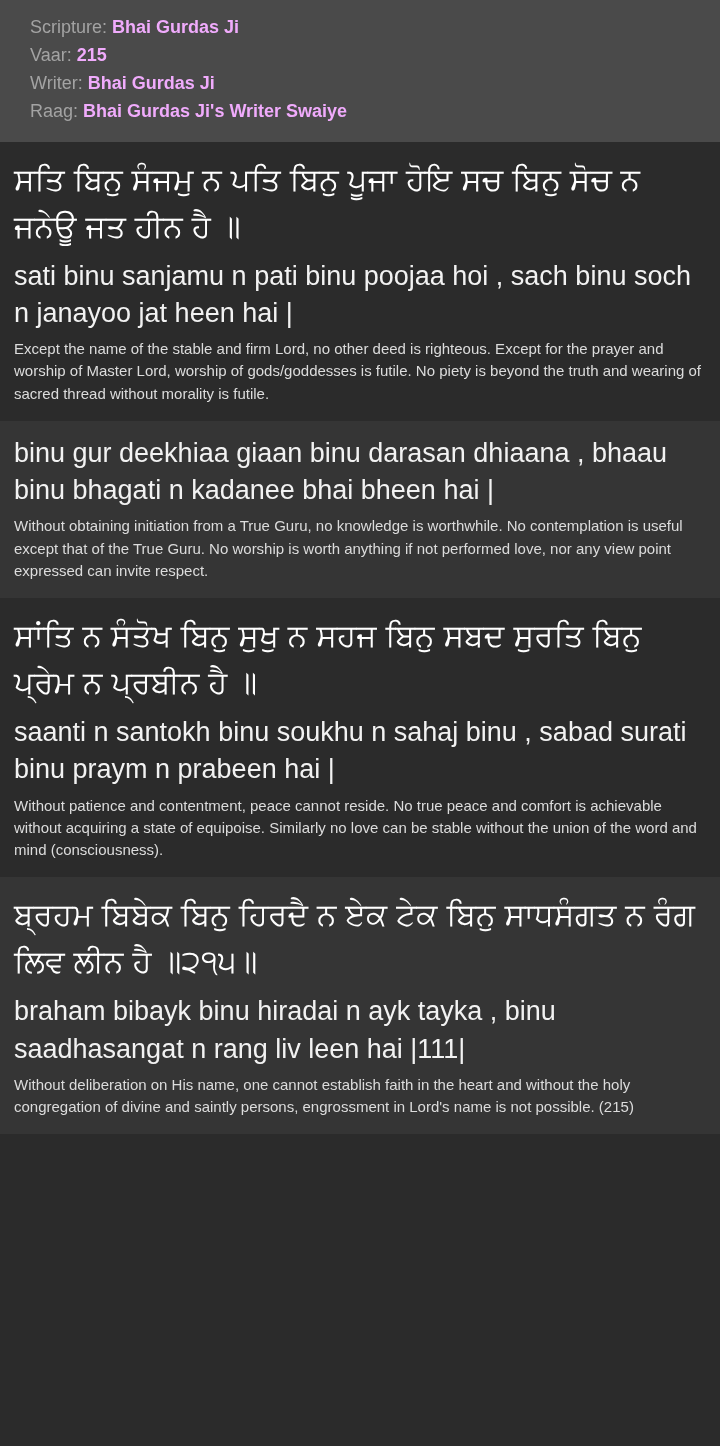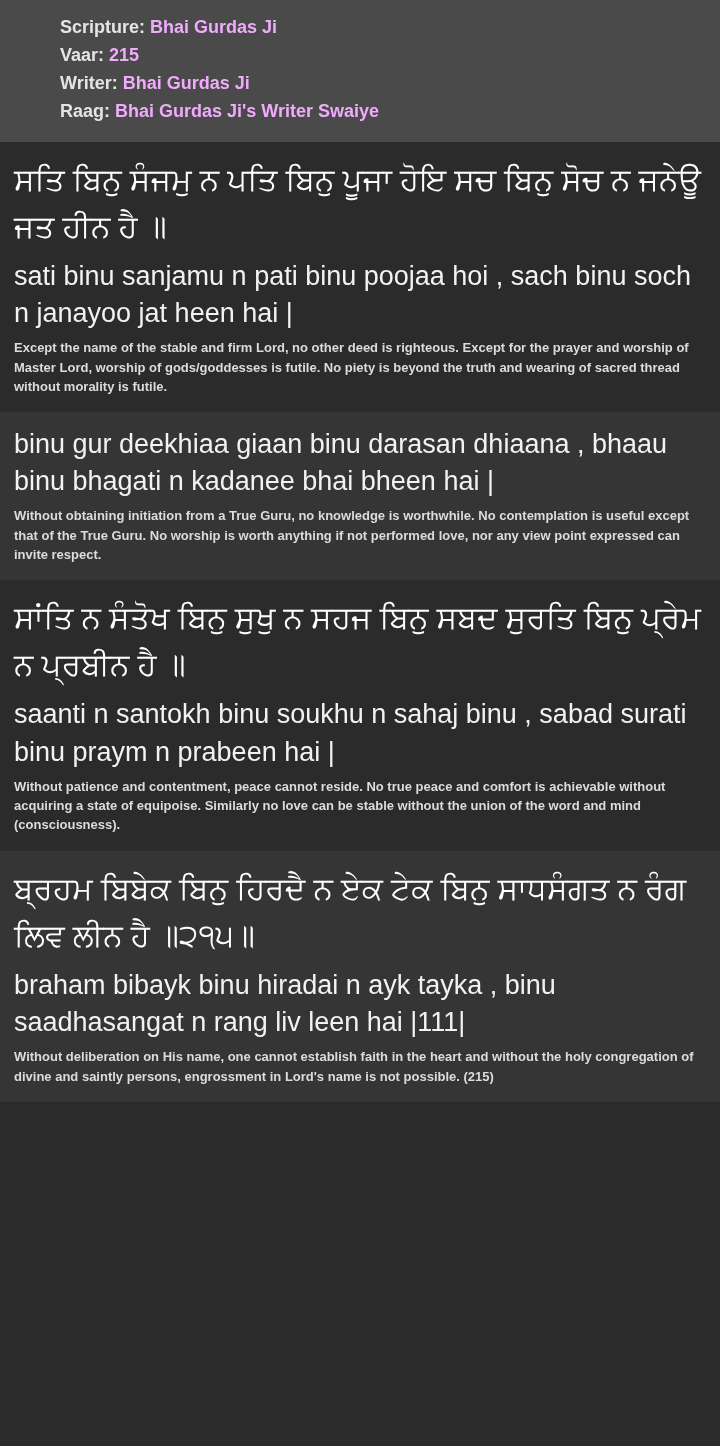--- a/index.html
+++ b/index.html
@@ -20,23 +20,22 @@
     background: #4a4a4a;
     padding: 14px 18px 16px 30px;
     line-height: 1.55;
   }
   .header-row {
     font-size: 18px;
     color: #f0f0f0;
     white-space: nowrap;
   }
   .header-row .lbl {
-    font-weight: bold;
-    color: #e5e5e5;
-    margin-left: 30px;
+    font-weight: normal;
+    color: #a3a3a3;
   }
   .header-row .val {
     font-weight: bold;
     color: #f0abfc;
   }
 
   .verses {
     padding: 0;
   }
   .verse {
@@ -46,35 +45,34 @@
     background: #353535;
   }
   .verse.plain {
     background: #2b2b2b;
   }
 
   .gurmukhi {
     font-size: 31px;
     line-height: 1.52;
     color: #ffffff;
-    font-family: Liberation Serif, serif;
+    font-family: Liberation Sans, sans-serif;
     letter-spacing: 0.2px;
     margin-bottom: 8px;
   }
   .translit {
     font-size: 27px;
     line-height: 1.38;
     color: #f2f2f2;
     margin-bottom: 6px;
   }
   .meaning {
-    font-size: 13px;
+    font-size: 15px;
     line-height: 1.48;
     color: #dcdcdc;
-    font-weight: bold;
   }
 </style>
 </head>
 <body>
 
 <div class="header">
   <div class="header-row">
     <span class="lbl">Scripture:</span>
     <span class="val">Bhai Gurdas Ji</span>
   </div>

